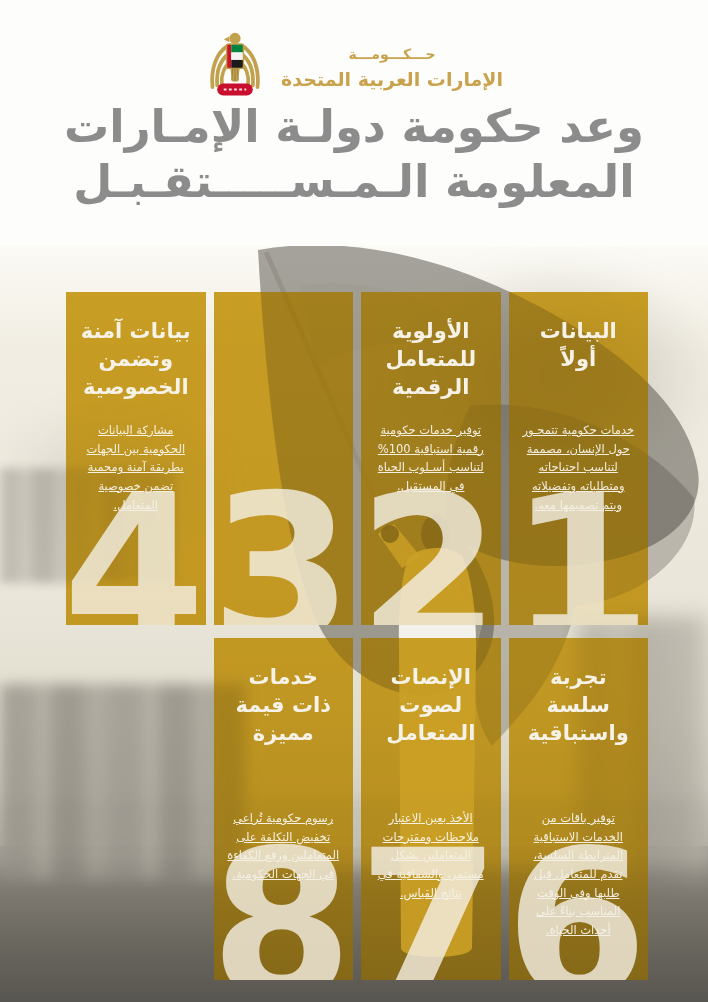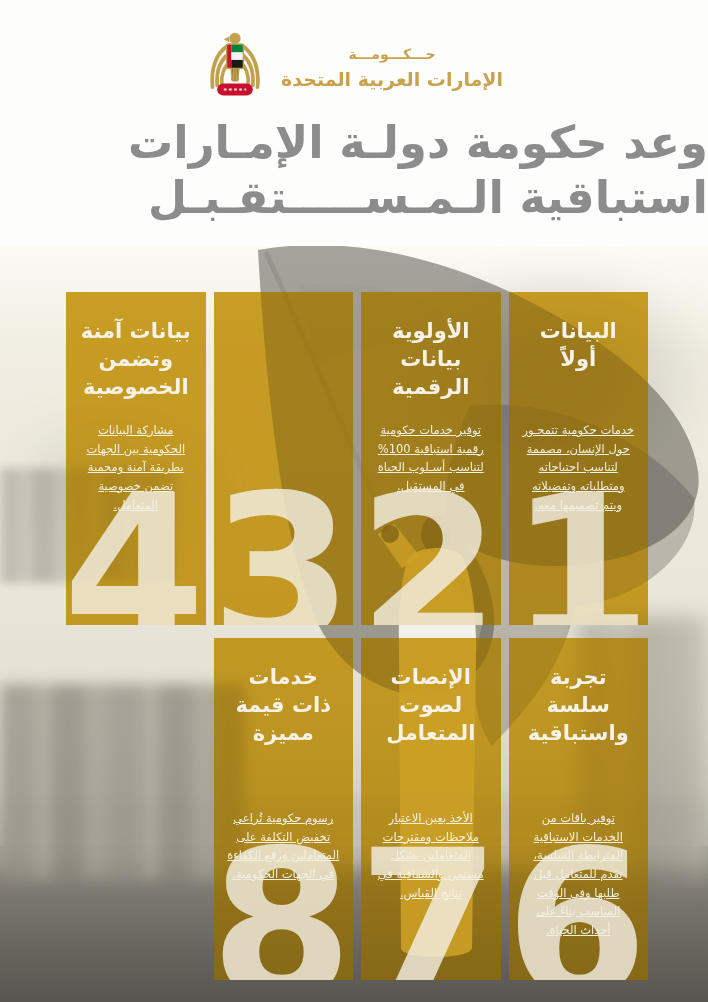--- a/index.html
+++ b/index.html
@@ -8,21 +8,21 @@
   .poster{position:absolute;inset:0;background:#fdfdfb;}
 
   
   .logo{position:absolute;top:26px;left:0;right:0;height:84px;
         display:flex;justify-content:center;align-items:center;gap:16px;}
   .logo-text{direction:rtl;text-align:center;color:#C9A24E;}
   .logo-word{font-size:14px;font-weight:bold;letter-spacing:1px;margin-bottom:6px;}
   .logo-name{font-size:19px;font-weight:bold;}
 
   
-  .main-title{position:absolute;top:116px;left:0;right:0;
+  .main-title{position:absolute;top:100px;left:0;right:0;text-align:center;
               direction:rtl;color:#8C8C8C;font-weight:bold;line-height:1.22;}
   .main-title .t1{font-size:45px;}
   .main-title .t2{font-size:45px;}
 
   
   .photo{position:absolute;left:0;right:0;top:246px;bottom:0;overflow:hidden;
          background:linear-gradient(180deg,#fbfaf5 0%,#f1ede2 14%,#eae6da 45%,
                     #e2decf 62%,#d5d1c4 72%,#bcb8ad 78%,#a4a097 82%,#8f8c83 100%);}
   .clouds-a{position:absolute;right:-70px;top:-30px;width:440px;height:320px;
             background:radial-gradient(closest-side,rgba(158,154,144,.55),transparent 72%);
@@ -95,21 +95,21 @@
       </svg>
     </span>
     <div class="logo-text">
       <div class="logo-word">حـــكـــومـــة</div>
       <div class="logo-name">الإمارات العربية المتحدة</div>
     </div>
   </div>
 
   <div class="main-title">
     <div class="t1">وعد حكومة دولـة الإمـارات</div>
-    <div class="t2">استباقية الـمـســـــتقـبـل</div>
+    <div class="t2">المعلومة الـمـســـــتقـبـل</div>
   </div>
 
   <div class="photo">
     <div class="clouds-a"></div>
     <div class="clouds-b"></div>
     <div class="skyline-a"></div>
     <div class="sea"></div>
     <div class="shore"></div>
     <div class="skyline-b"></div>
     <div class="skyline-c"></div>
@@ -140,21 +140,21 @@
         <div class="card-title">البيانات أولاً</div>
         <div class="card-body">خدمات حكومية تتمحـور حول الإنسان، مصممة لتناسب احتياجاته ومتطلباته وتفضيلاته ويتم تصميمها معه.</div>
       </div>
       <div class="card-num">1</div>
     </div>
 
     <div class="card row1">
       <div class="card-bg"></div>
       <div class="card-tint"></div>
       <div class="card-content">
-        <div class="card-title">الأولوية بيانات الرقمية</div>
+        <div class="card-title">الأولوية للمتعامل الرقمية</div>
         <div class="card-body">توفير خدمات حكومية رقمية استباقية 100% لتناسب أسـلوب الحياة في المستقبل.</div>
       </div>
       <div class="card-num">2</div>
     </div>
 
     <div class="card row1">
       <div class="card-bg"></div>
       <div class="card-tint"></div>
       <div class="card-num">3</div>
     </div>

